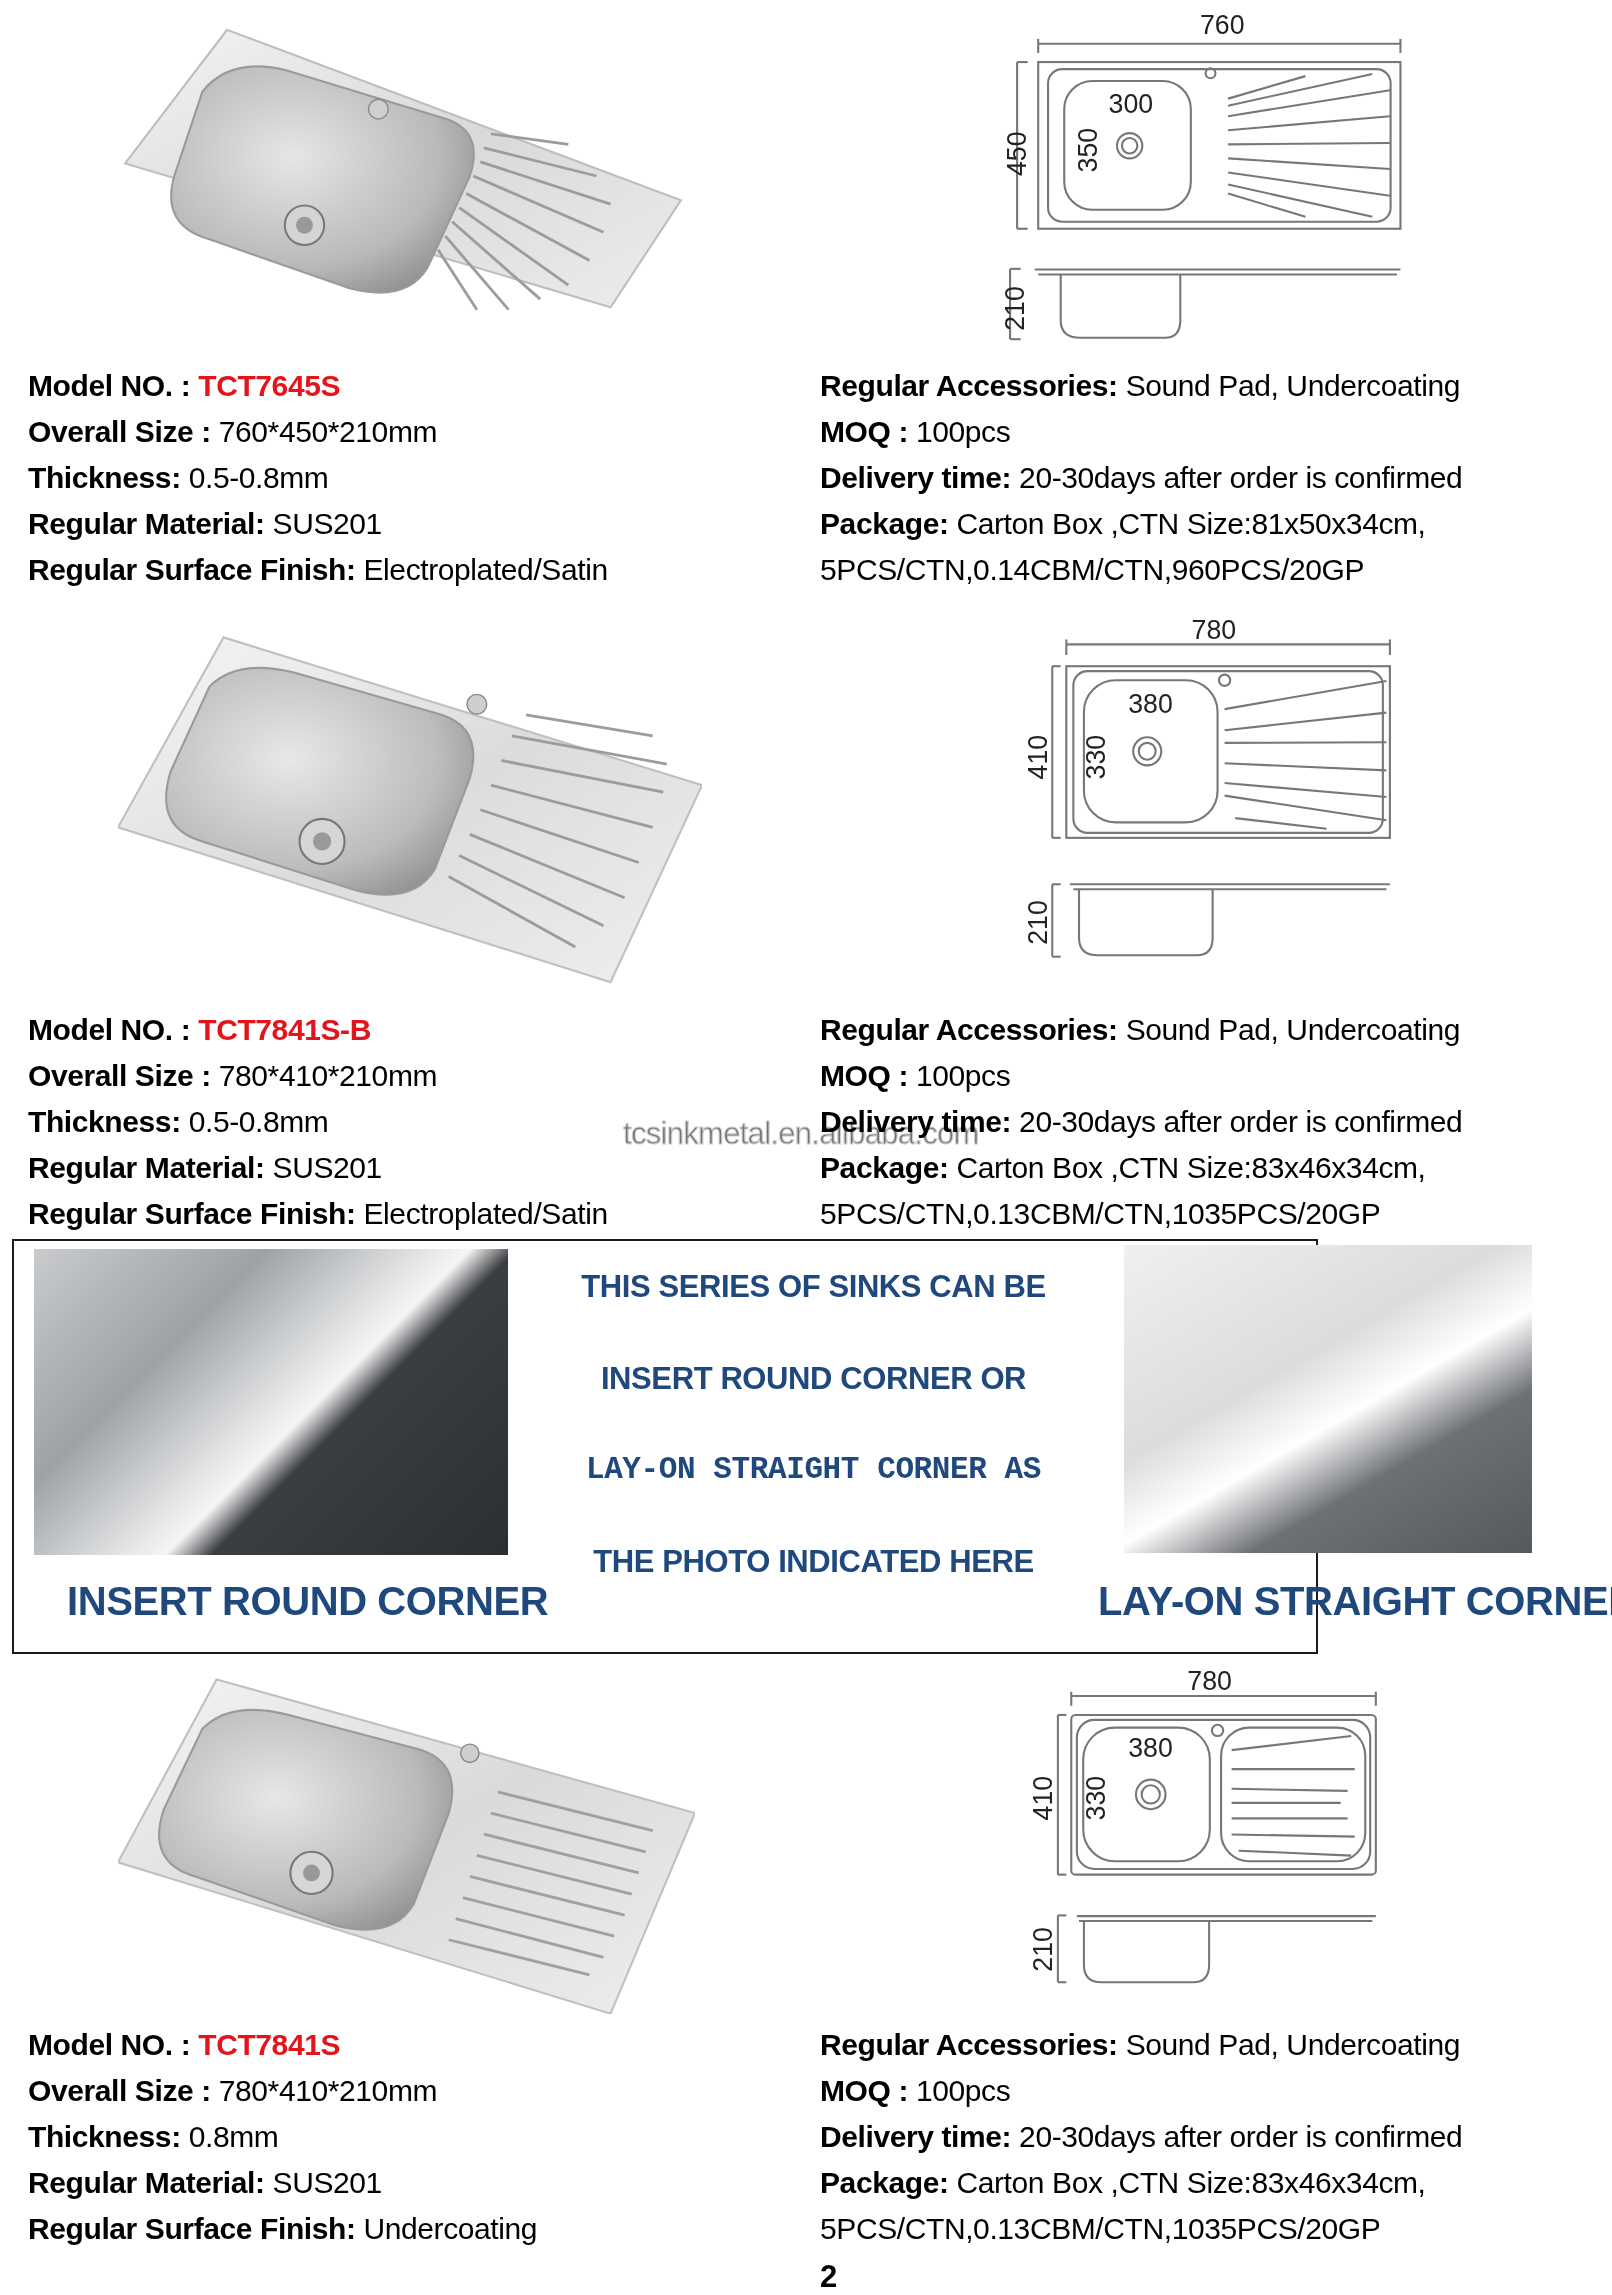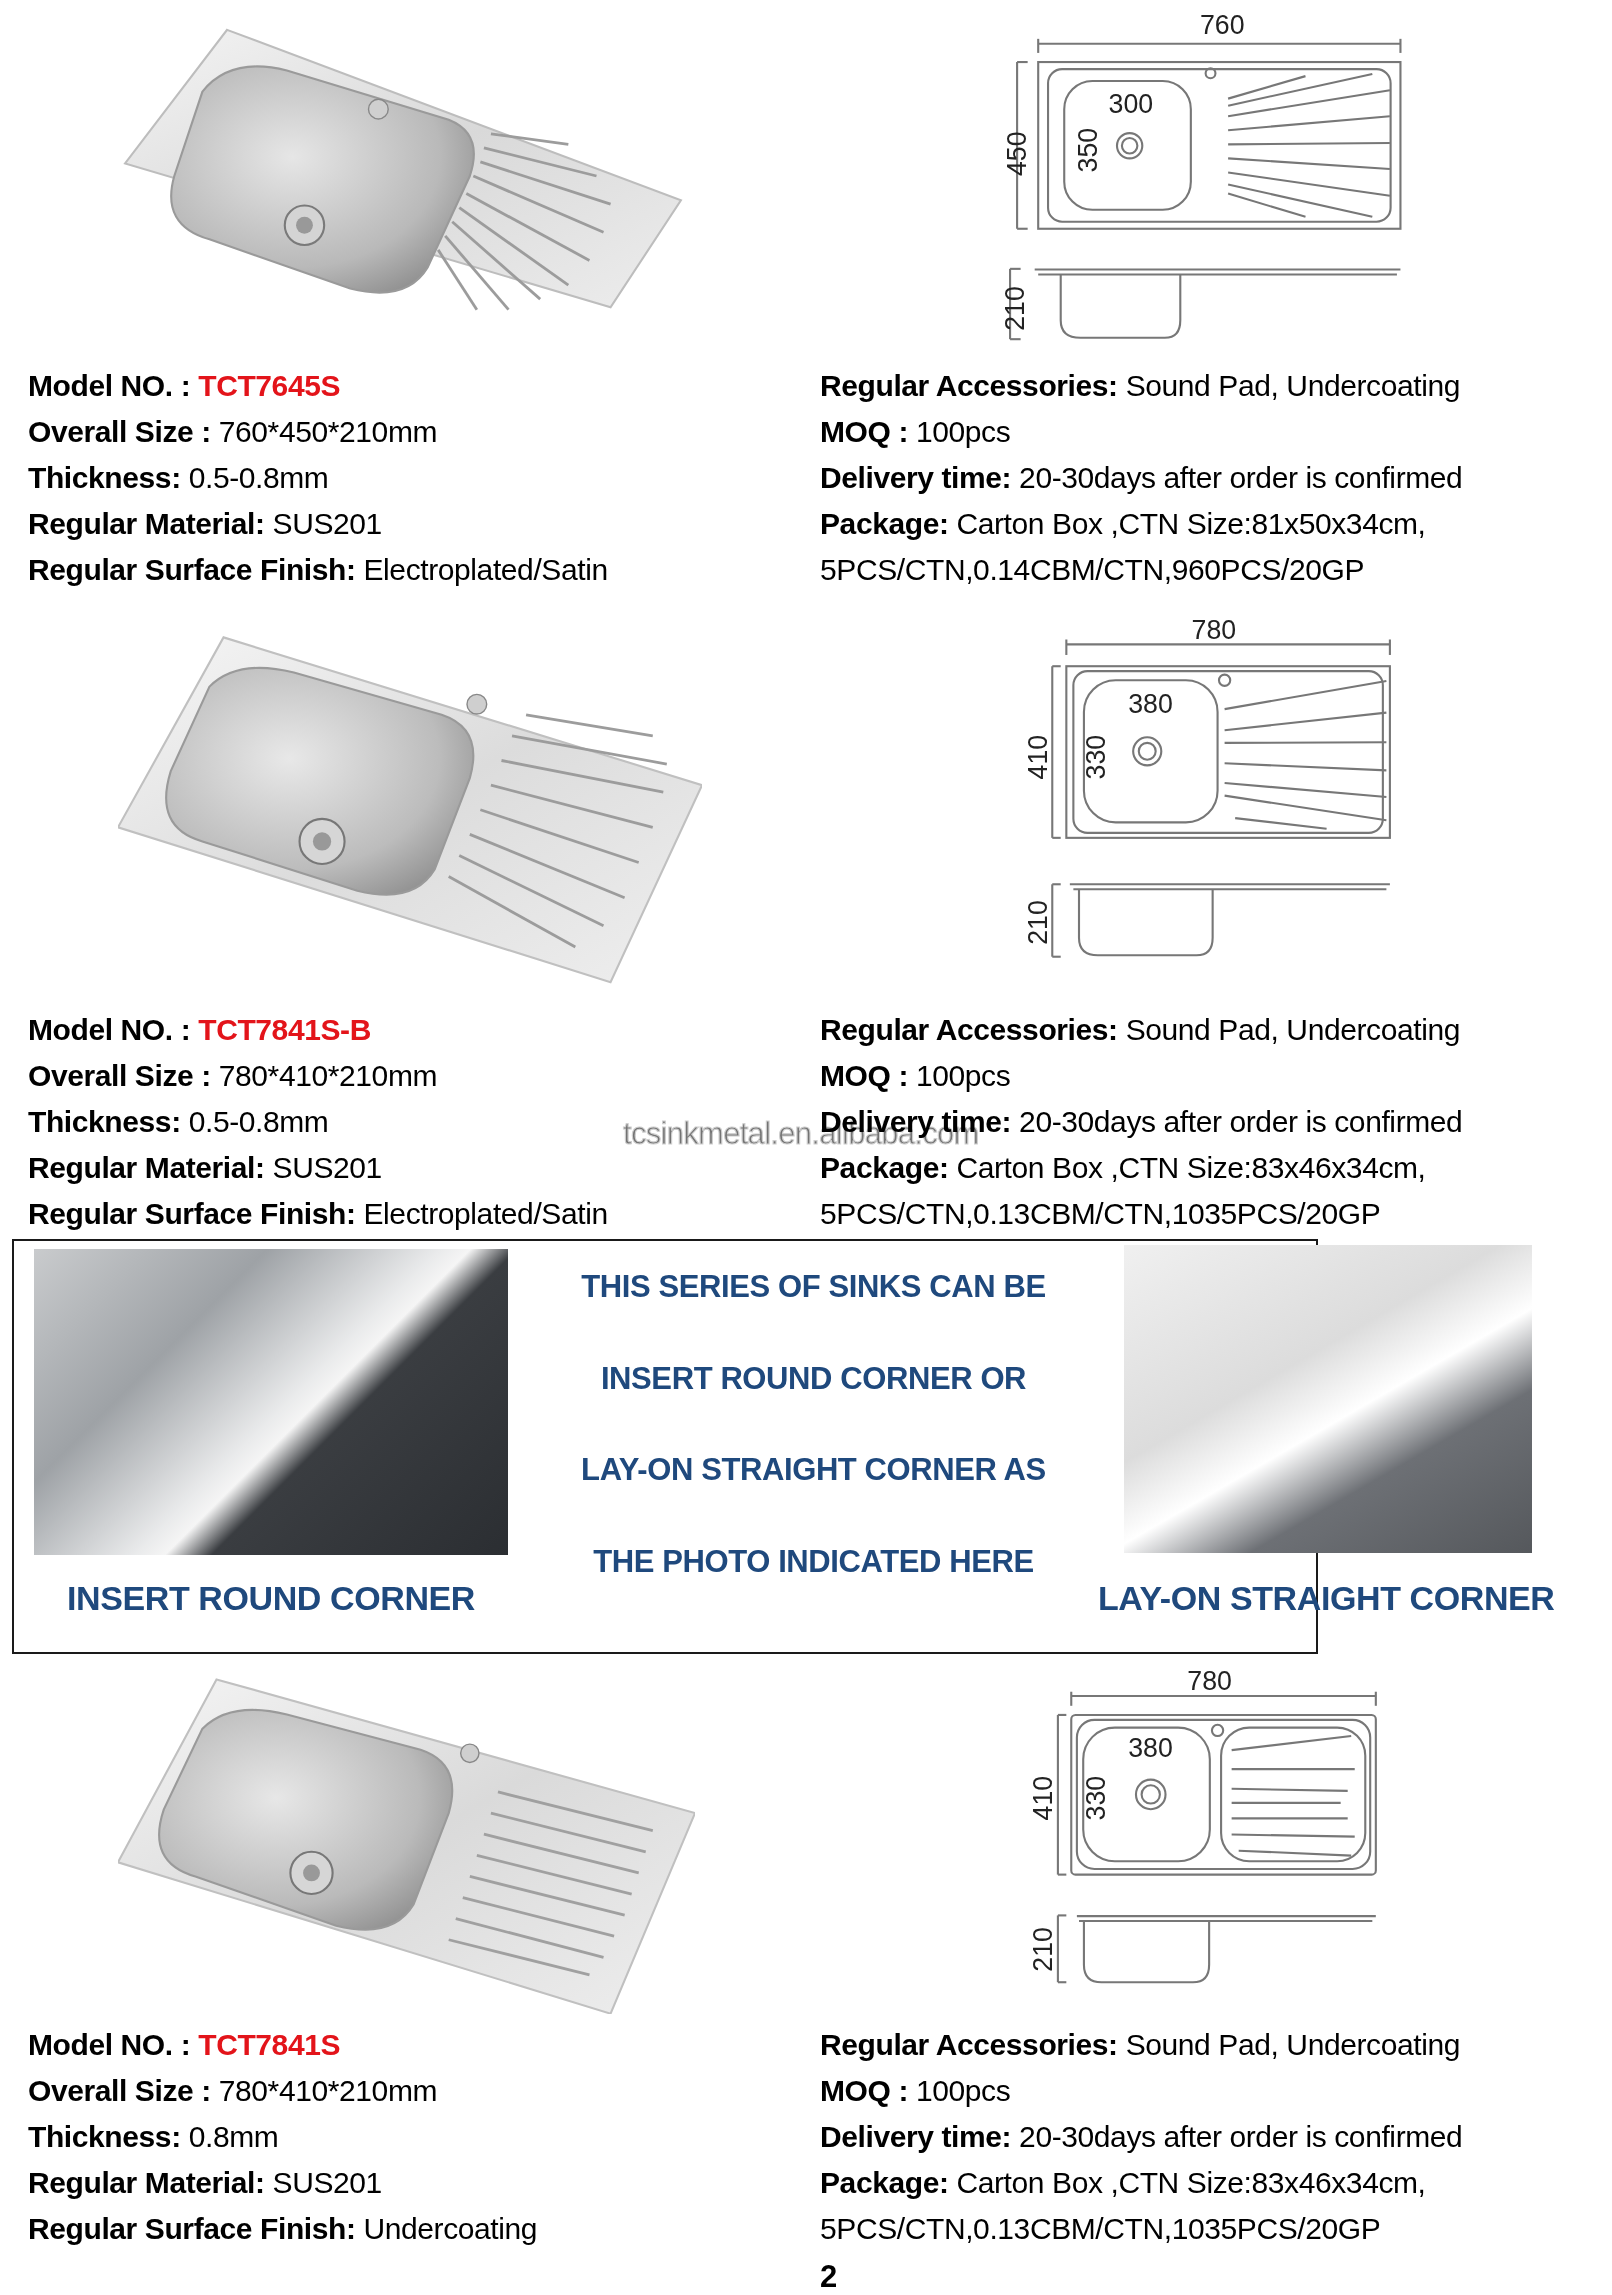--- a/index.html
+++ b/index.html
@@ -9,21 +9,21 @@
   .spec { position:absolute; font-size:30px; line-height:46px; letter-spacing:-0.4px; }
   .spec .row { white-space:nowrap; }
   .spec b { font-weight:bold; }
   .model { color:#e3141a; font-weight:bold; }
   .photo { position:absolute; }
   .drawing { position:absolute; }
   .banner { position:absolute; left:12px; top:1239px; width:1306px; height:415px;
             border:2.1px solid #1a1a1a; box-sizing:border-box; }
   .blue { color:#1f497d; font-weight:bold; }
   .bannerline { position:absolute; font-size:31px; text-align:center; width:507px; left:546px; letter-spacing:-0.4px; }
-  .caption { position:absolute; font-size:34px; letter-spacing:-0.4px; white-space:nowrap; }
+  .caption { position:absolute; font-size:40px; letter-spacing:-0.4px; white-space:nowrap; }
   .watermark { position:absolute; left:623px; top:1116px; font-size:31px; color:#737373;
                -webkit-text-stroke:1.1px #cfcfcf; letter-spacing:-0.7px; font-family:"Liberation Sans", sans-serif; }
   .pagenum { position:absolute; left:820px; top:2259px; font-size:31px; font-weight:bold; }
   svg text { font-family:"Liberation Sans", sans-serif; }
 </style>
 </head>
 <body>
 
 <div class="photo" style="left:118px;top:14px;width:577px;height:324px;">
   <svg width="577" height="324" viewBox="0 0 820 460">
@@ -208,21 +208,21 @@
   <div class="row"><b>MOQ : </b><span>100pcs</span></div>
   <div class="row"><b>Delivery time: </b><span>20-30days after order is confirmed</span></div>
   <div class="row"><b>Package: </b><span>Carton Box ,CTN Size:83x46x34cm,</span></div>
   <div class="row">5PCS/CTN,0.13CBM/CTN,1035PCS/20GP</div>
 </div>
 
 <div class="banner">
   <div class="abs" style="left:20.4px;top:8.4px;width:474px;height:306px;background:linear-gradient(135deg,#c9cbcd 0%,#9ea2a6 30%,#e9eaeb 52%,#f5f5f5 56%,#3a3d41 62%,#2b2e32 100%);"></div>
   <div class="bannerline blue" style="top:28px;">THIS SERIES OF SINKS CAN BE</div>
   <div class="bannerline blue" style="top:120px;">INSERT ROUND CORNER OR</div>
-  <div class="bannerline blue" style="top:211px;">LAY-ON STRAIGHT CORNER AS</div>
+  <div class="bannerline blue" style="top:211px;font-family:Liberation Mono, monospace;">LAY-ON STRAIGHT CORNER AS</div>
   <div class="bannerline blue" style="top:303px;">THE PHOTO INDICATED HERE</div>
   <div class="abs" style="left:1110px;top:4.2px;width:408px;height:308px;background:linear-gradient(150deg,#f0f0f0 0%,#dcdcdc 40%,#ffffff 55%,#6d7075 70%,#55585c 100%);"></div>
   <div class="caption blue" style="left:53px;top:338px;">INSERT ROUND CORNER</div>
   <div class="caption blue" style="left:1084px;top:338px;">LAY-ON STRAIGHT CORNER</div>
 </div>
 
 <div class="photo" style="left:118px;top:1672px;width:577px;height:342px;">
   <svg width="577" height="342" viewBox="0 0 820 485">
     <defs>
       <linearGradient id="steel3" x1="0" y1="0" x2="1" y2="1">

